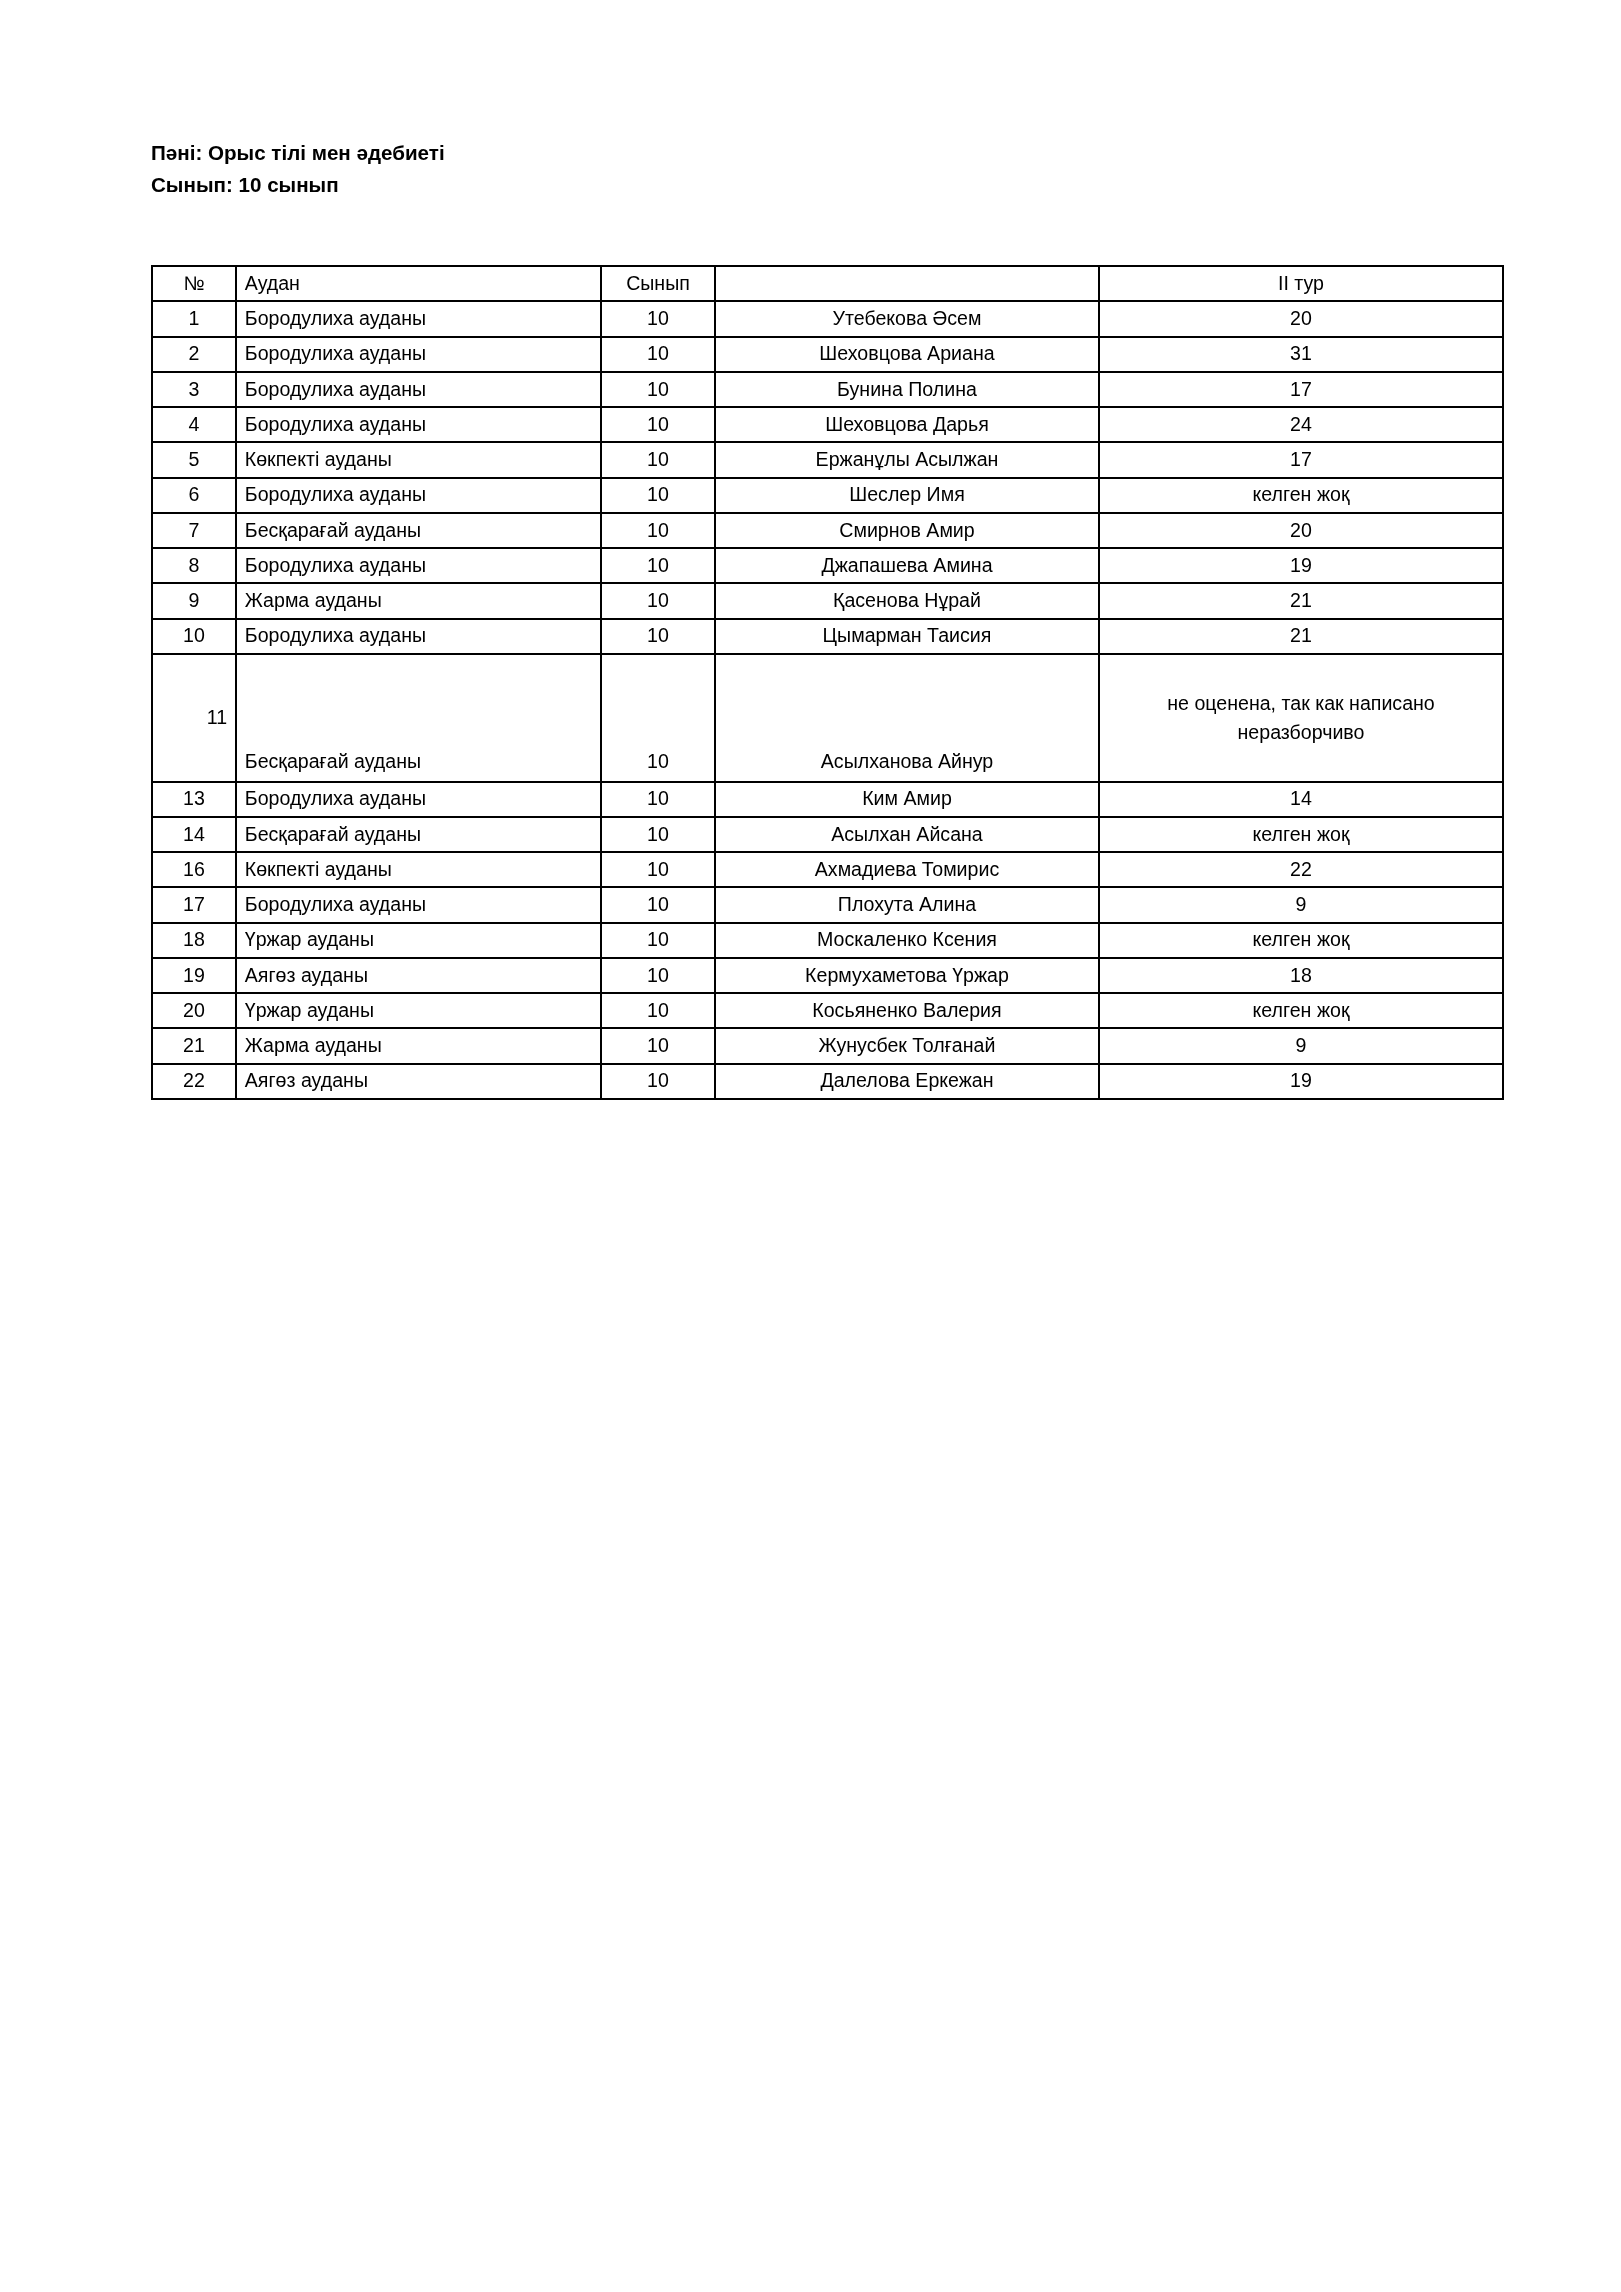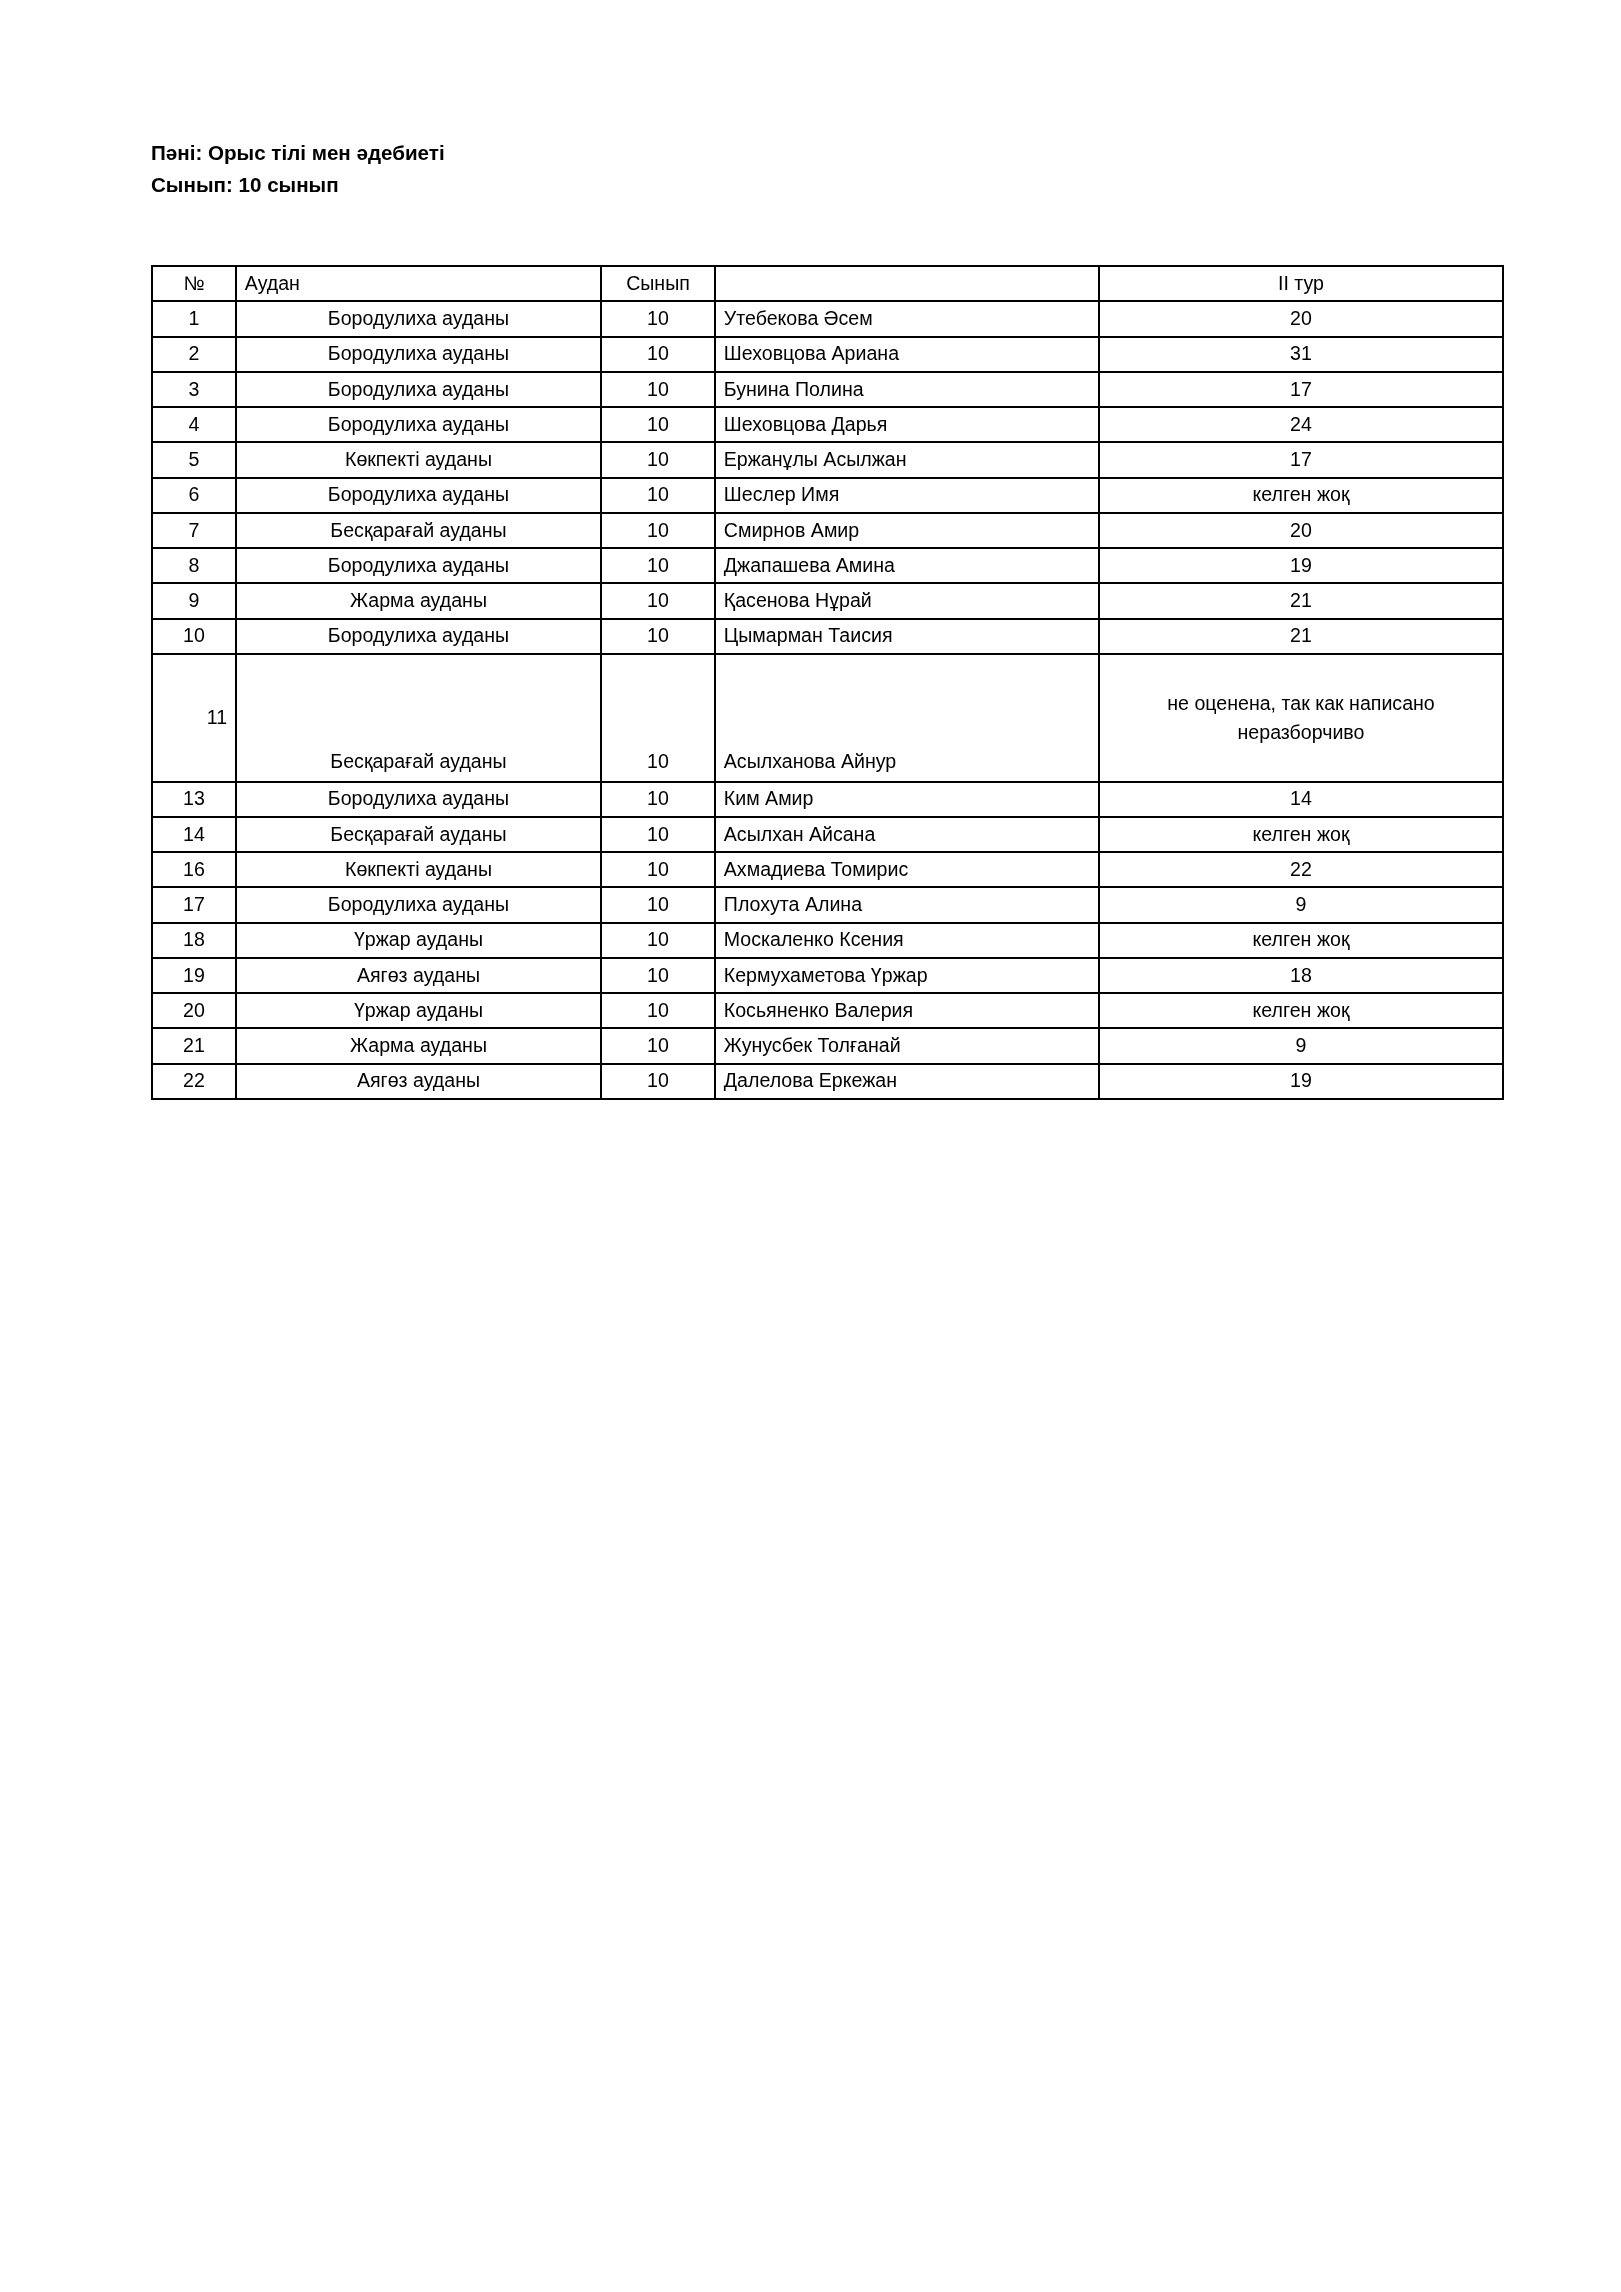--- a/index.html
+++ b/index.html
@@ -57,23 +57,23 @@
 
   thead td {
     font-weight: bold;
     text-align: center;
   }
   thead td.left {
     text-align: left;
     border-radius: 13px;
   }
   td.num   { text-align: center; }
-  td.area  { text-align: center; }
+  td.area  { text-align: left; }
   td.cls   { text-align: center; }
-  td.name  { text-align: left; }
+  td.name  { text-align: center; }
   td.tour  { text-align: center; }
 
   tr.tall td {
     height: 116px;
   }
   tr.tall td.area, tr.tall td.cls, tr.tall td.name {
     vertical-align: bottom;
     padding-bottom: 5.9px;
   }
   tr.tall td.num {

